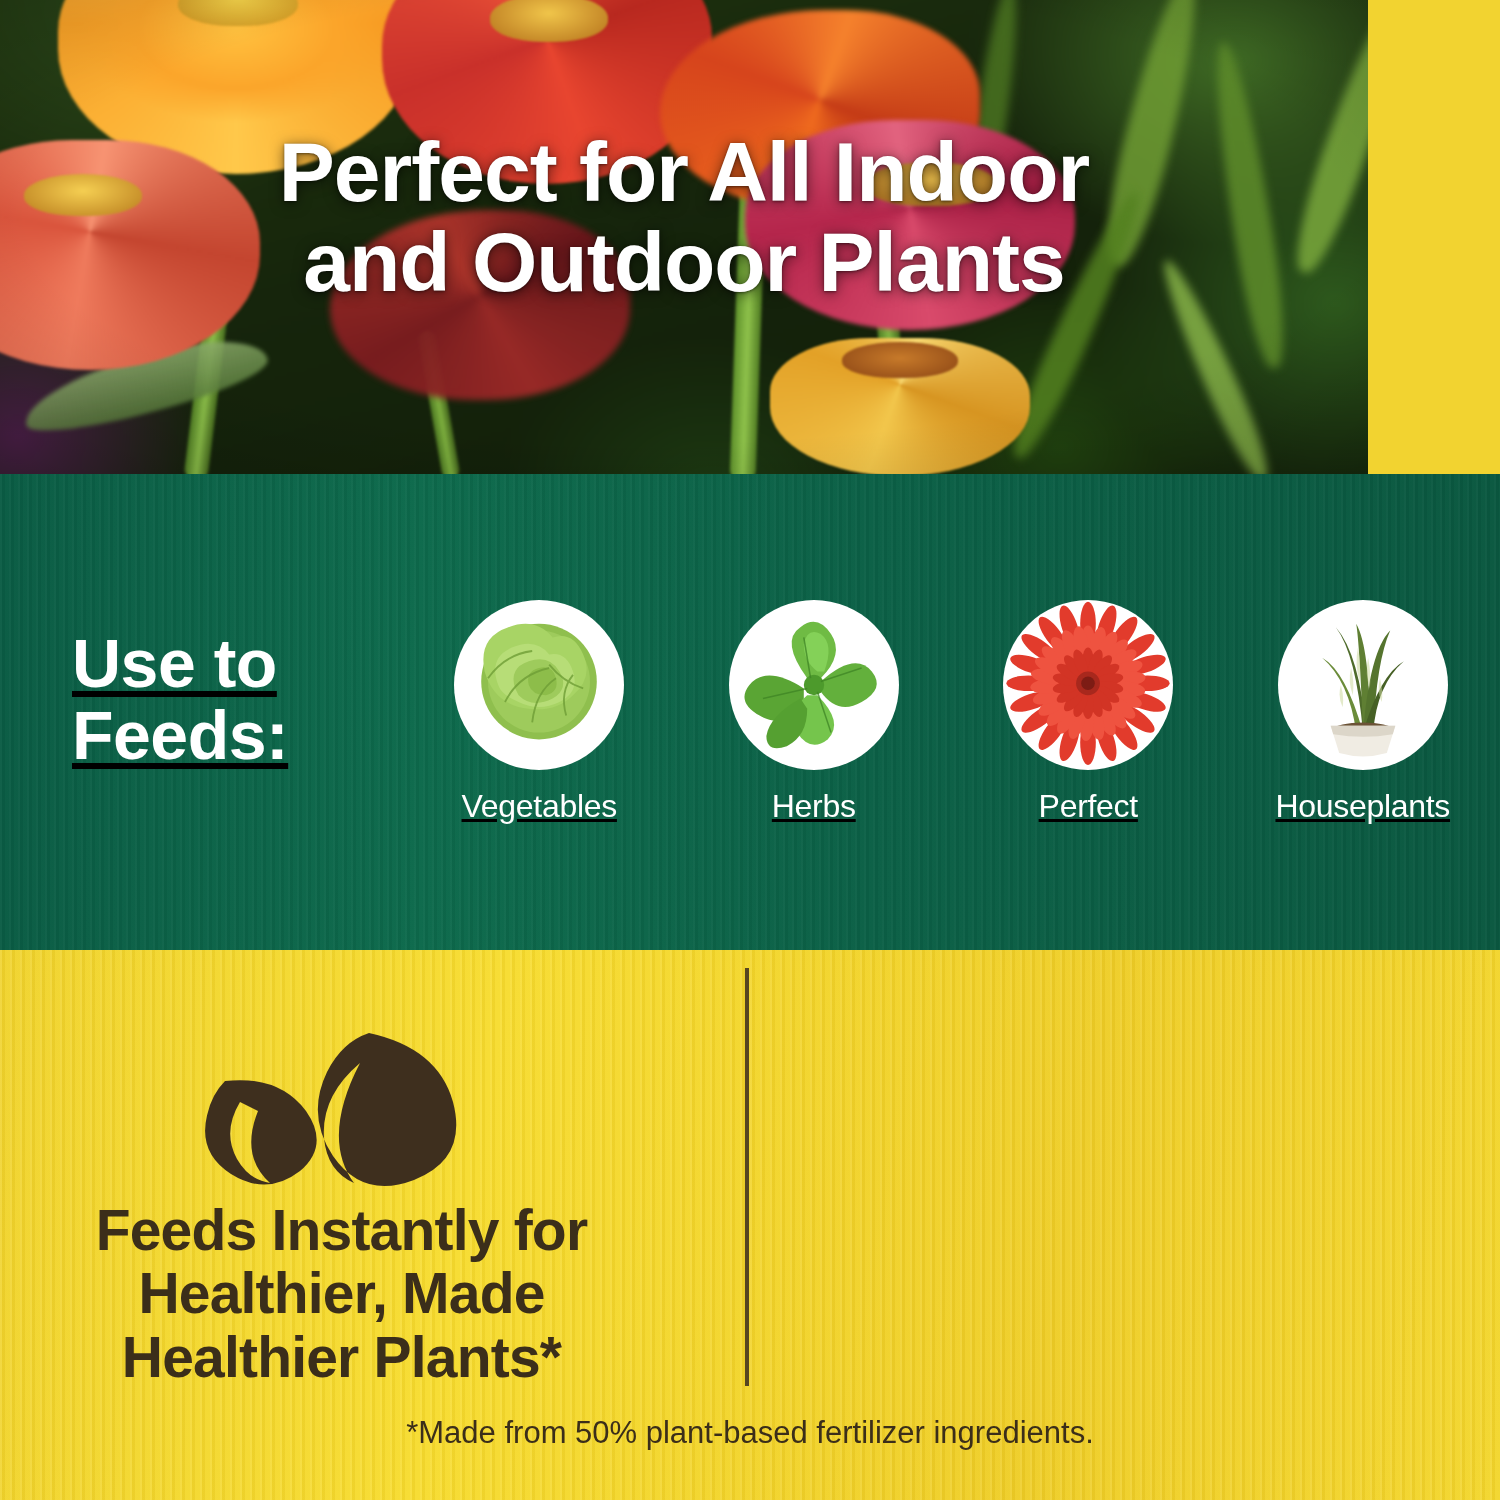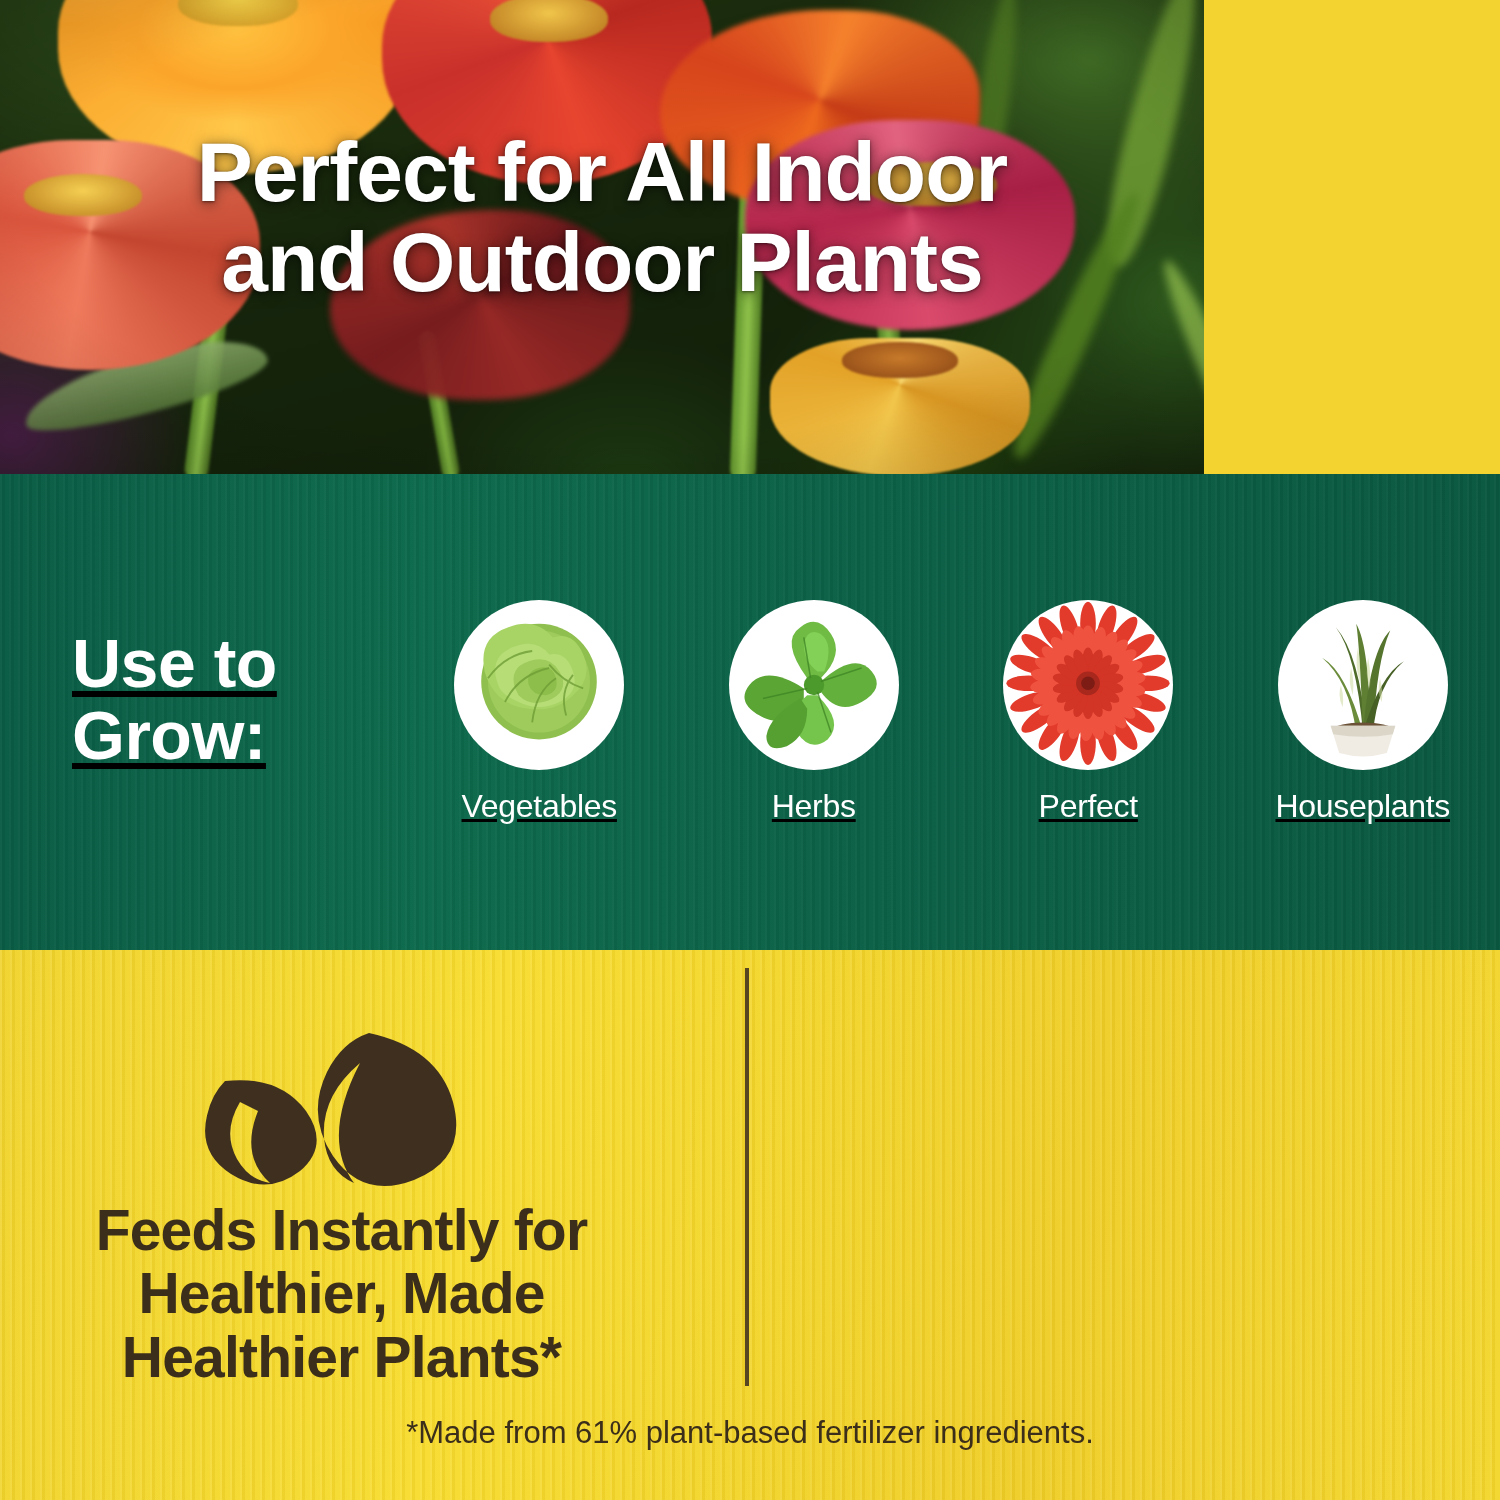--- a/index.html
+++ b/index.html
@@ -6,21 +6,21 @@
   html,body { width:1500px; height:1500px; }
   body {
     font-family:"Liberation Sans", sans-serif;
     background:#F2D330;
     overflow:hidden;
   }
   .page { position:relative; width:1500px; height:1500px; }
 
   
   .hero {
-    position:absolute; left:0; top:0; width:1204px; height:474px;
+    position:absolute; left:0; top:0; width:1368px; height:474px;
     overflow:hidden; background:#6d28d9;
   }
   .hero-photo { position:absolute; inset:0; }
   
   .foliage {
     position:absolute; inset:-40px;
     background:
       radial-gradient(ellipse 420px 300px at 88% 18%, #3f6b24 0%, rgba(63,107,36,0) 62%),
       radial-gradient(ellipse 380px 340px at 95% 62%, #2e5a1d 0%, rgba(46,90,29,0) 65%),
       radial-gradient(ellipse 300px 260px at 76% 88%, #20410f 0%, rgba(32,65,15,0) 66%),
@@ -199,21 +199,21 @@
     <div class="headline">
       <div>Perfect for All Indoor</div>
       <div>and Outdoor Plants</div>
     </div>
   </div>
 
   <div class="green-band">
     <div class="green-inner">
       <div class="use-to-grow">
         <div>Use to</div>
-        <div>Grow:</div>
+        <div>Feeds:</div>
       </div>
 
       <div class="cats">
 
         <div class="cat">
           <div class="disc">
             <svg class="cat-art" viewBox="0 0 100 100">
               <g transform="translate(50,48)">
                 <circle r="34" fill="#8fbf4e"></circle>
                 <circle r="30" fill="#9ecb5c"></circle>
@@ -385,15 +385,15 @@
                M32,52 q-12,20 -2,38 q8,14 22,16 q-20,-18 -8,-48 z" fill="#3e2f1e" fill-rule="evenodd"></path>
     </svg>
     <div class="claim">
       <div>Feeds Instantly for</div>
       <div>Healthier, Made</div>
       <div>Healthier Plants*</div>
     </div>
   </div>
 
 
-  <div class="footnote">*Made from 61% plant-based fertilizer ingredients.</div>
+  <div class="footnote">*Made from 50% plant-based fertilizer ingredients.</div>
 
 </div>
 
 </body></html>

